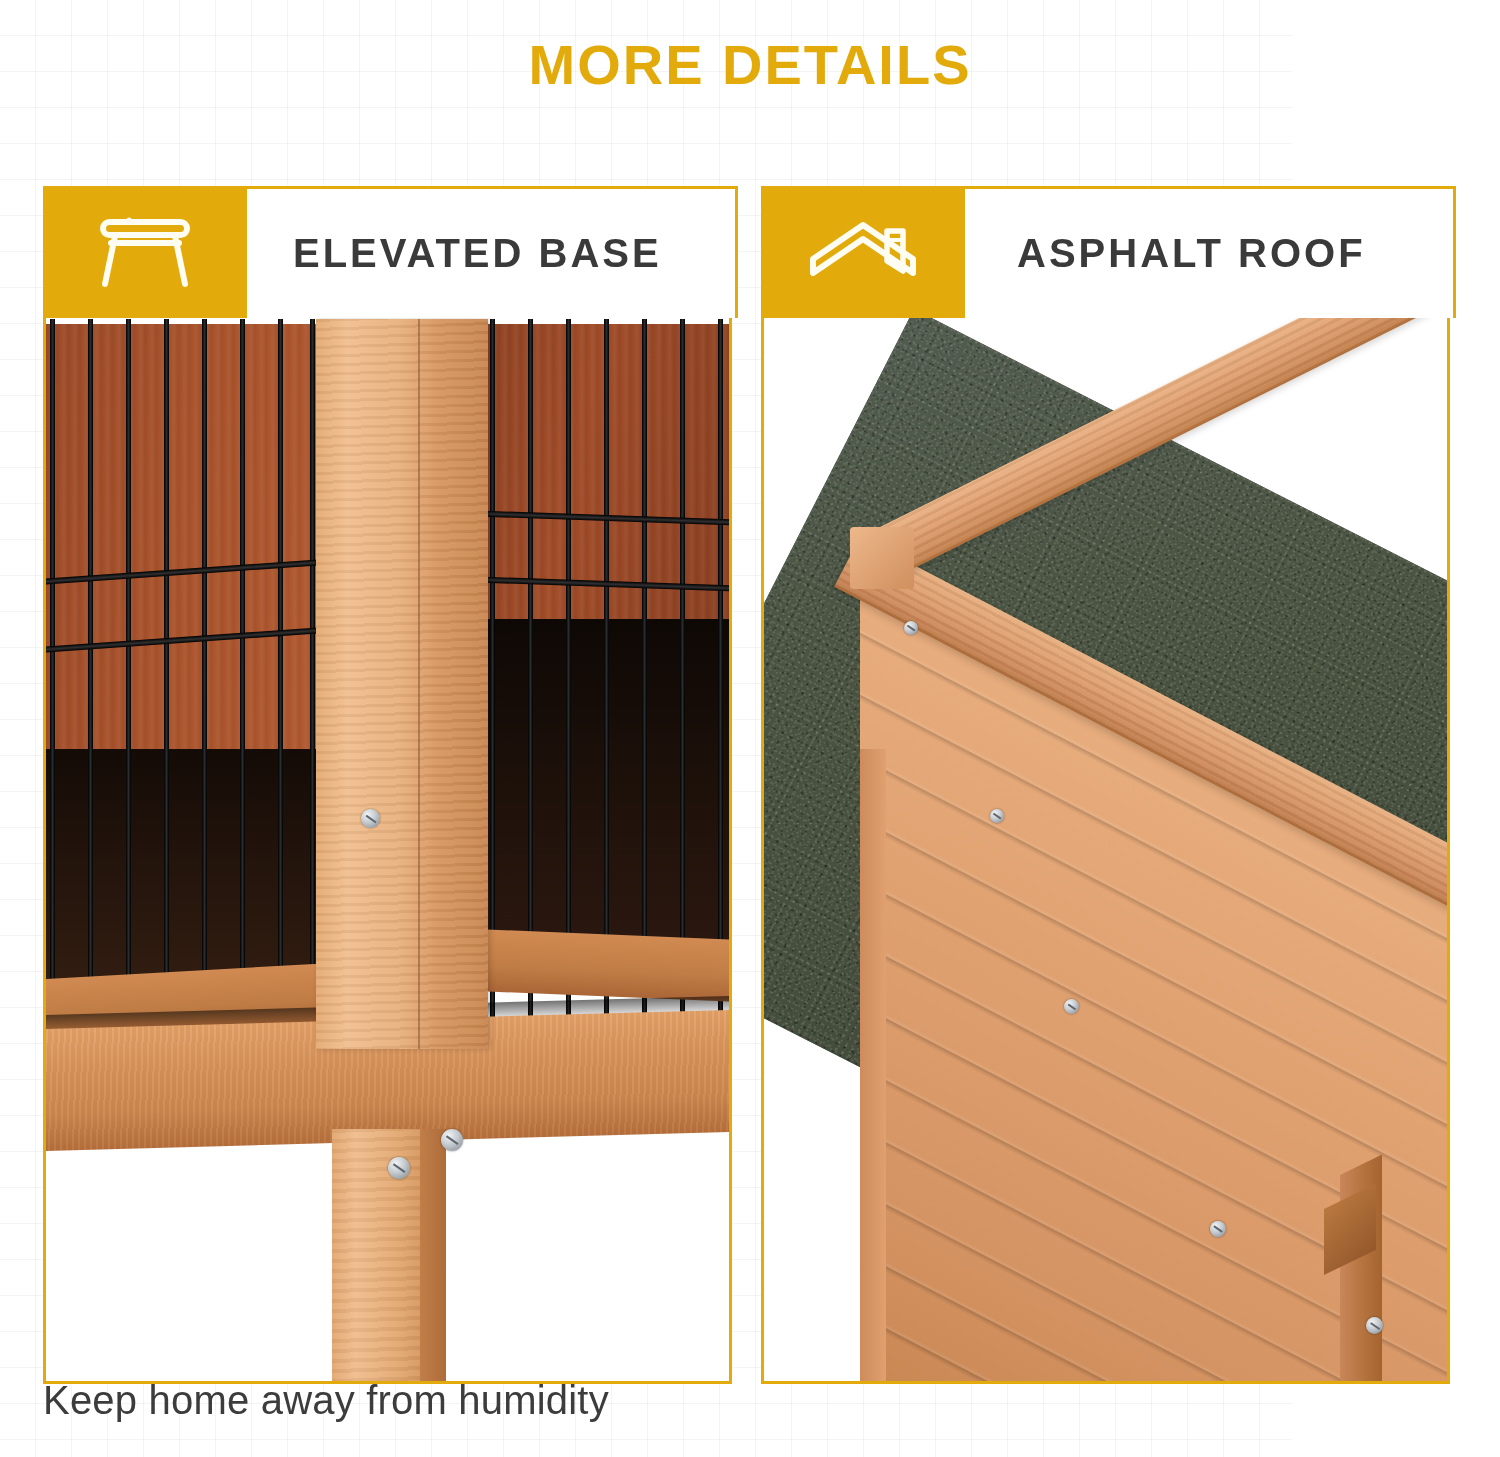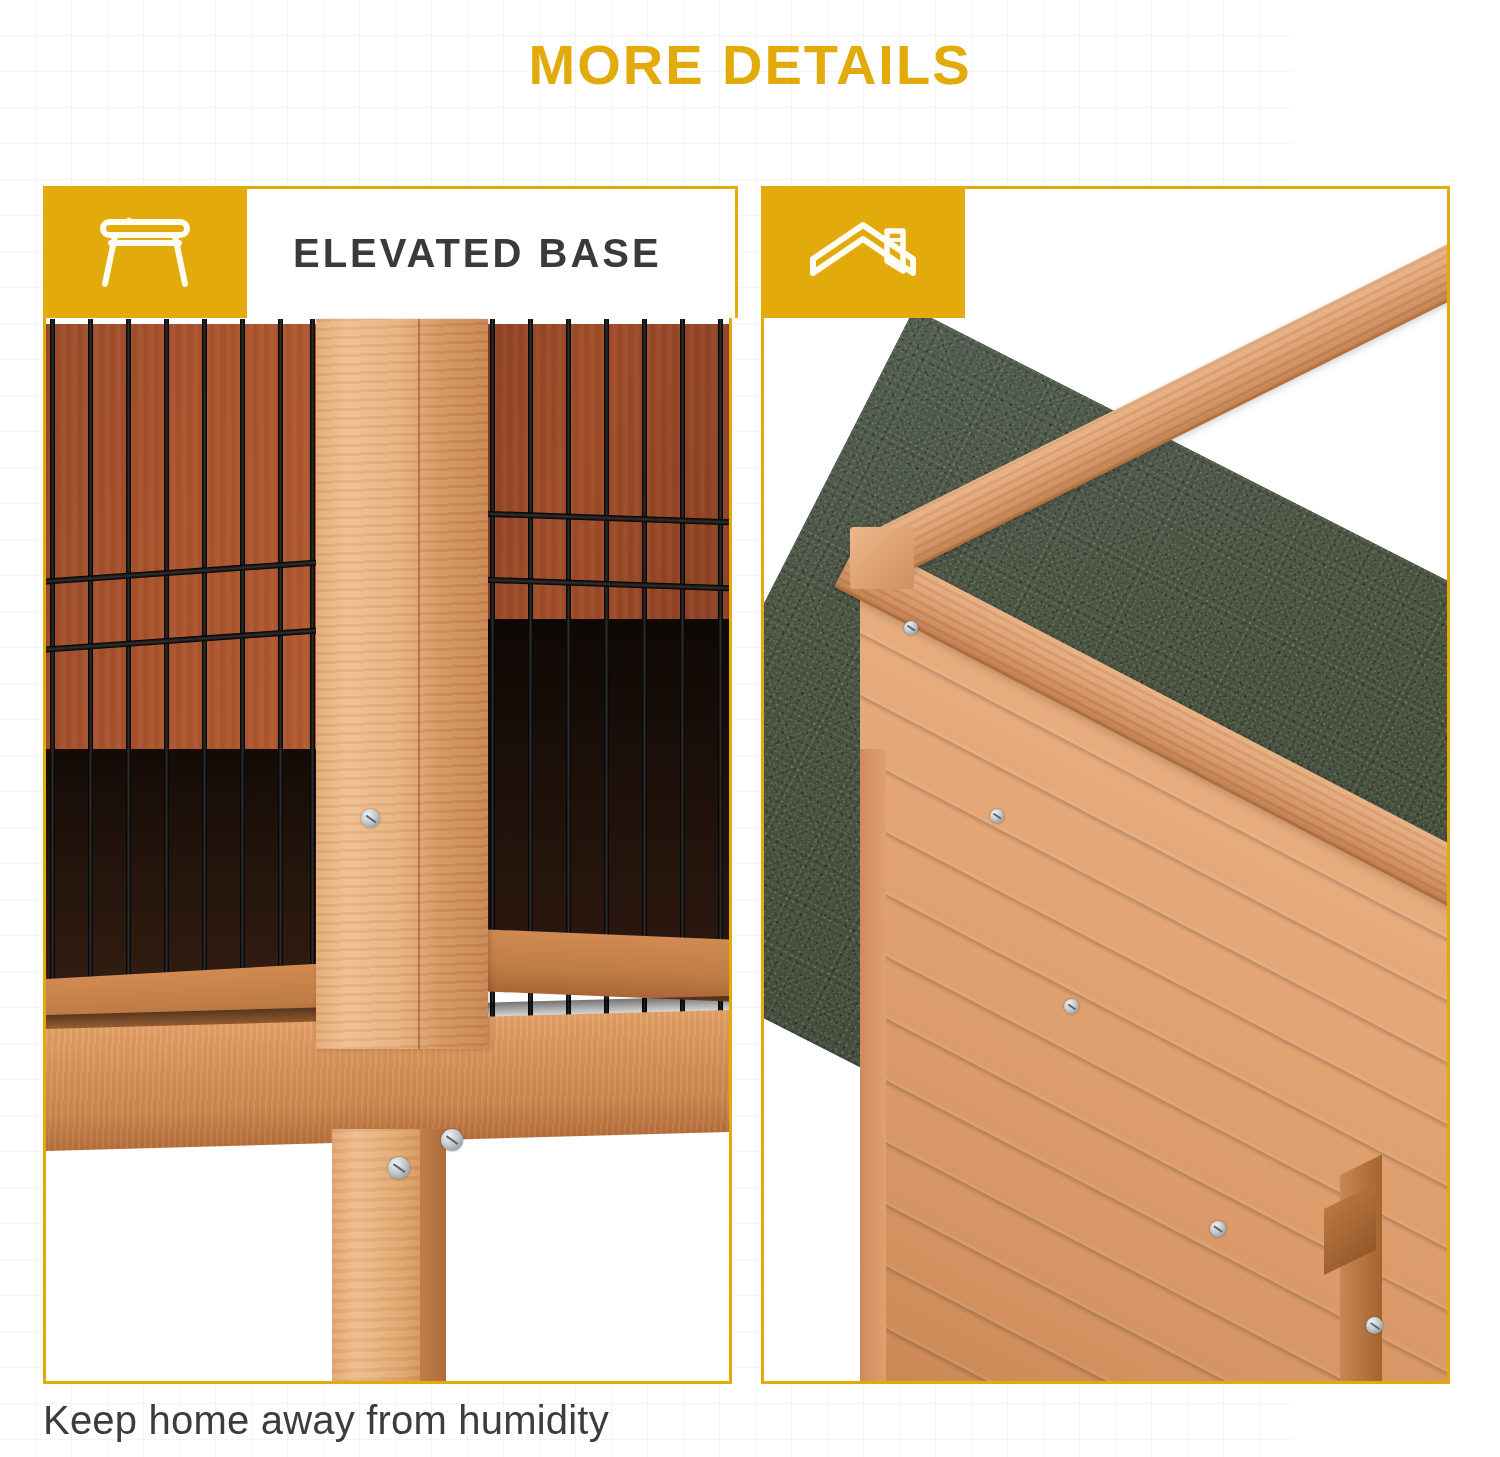--- a/index.html
+++ b/index.html
@@ -275,21 +275,21 @@
   .caption {
     position:absolute;
     top:1400px;
     font-size:40px;
     font-weight:300;
     color:#3C3C3C;
     white-space:nowrap;
     letter-spacing:0.2px;
     transform:translateY(-50%);
   }
-  #caption-left  { left:43px;  width:689px; text-align:left;margin-top:20px; }
+  #caption-left  { left:43px;  width:689px; text-align:left; }
   #caption-right { left:761px; width:689px; text-align:center; }
 </style>
 </head>
 <body>
 
 <div id="page">
 
   <div id="title">MORE DETAILS</div>
 
   <div class="panel" id="panel-left">
@@ -382,18 +382,19 @@
     </div>
 
     <div class="panel-head">
       <div class="icon-box">
         <svg width="116" height="74" viewBox="0 0 116 74" fill="none" aria-hidden="true">
           <path d="M8 58 L8 44 L58 10 L108 44 L108 58 L58 24 Z" stroke="#FFFDF2" stroke-width="6" stroke-linejoin="round"></path>
           <path d="M82 22 L82 46 L98 56 L98 16 L82 16 Z" stroke="#FFFDF2" stroke-width="5.5" stroke-linejoin="round"></path>
           <line x1="84" y1="25" x2="96" y2="25" stroke="#FFFDF2" stroke-width="4"></line>
         </svg>
       </div>
+      <div class="head-label">ASPHALT ROOF</div>
     </div>
   </div>
 
   <div class="caption" id="caption-left">Keep home away from humidity</div>
 
 </div>
 
 </body></html>

